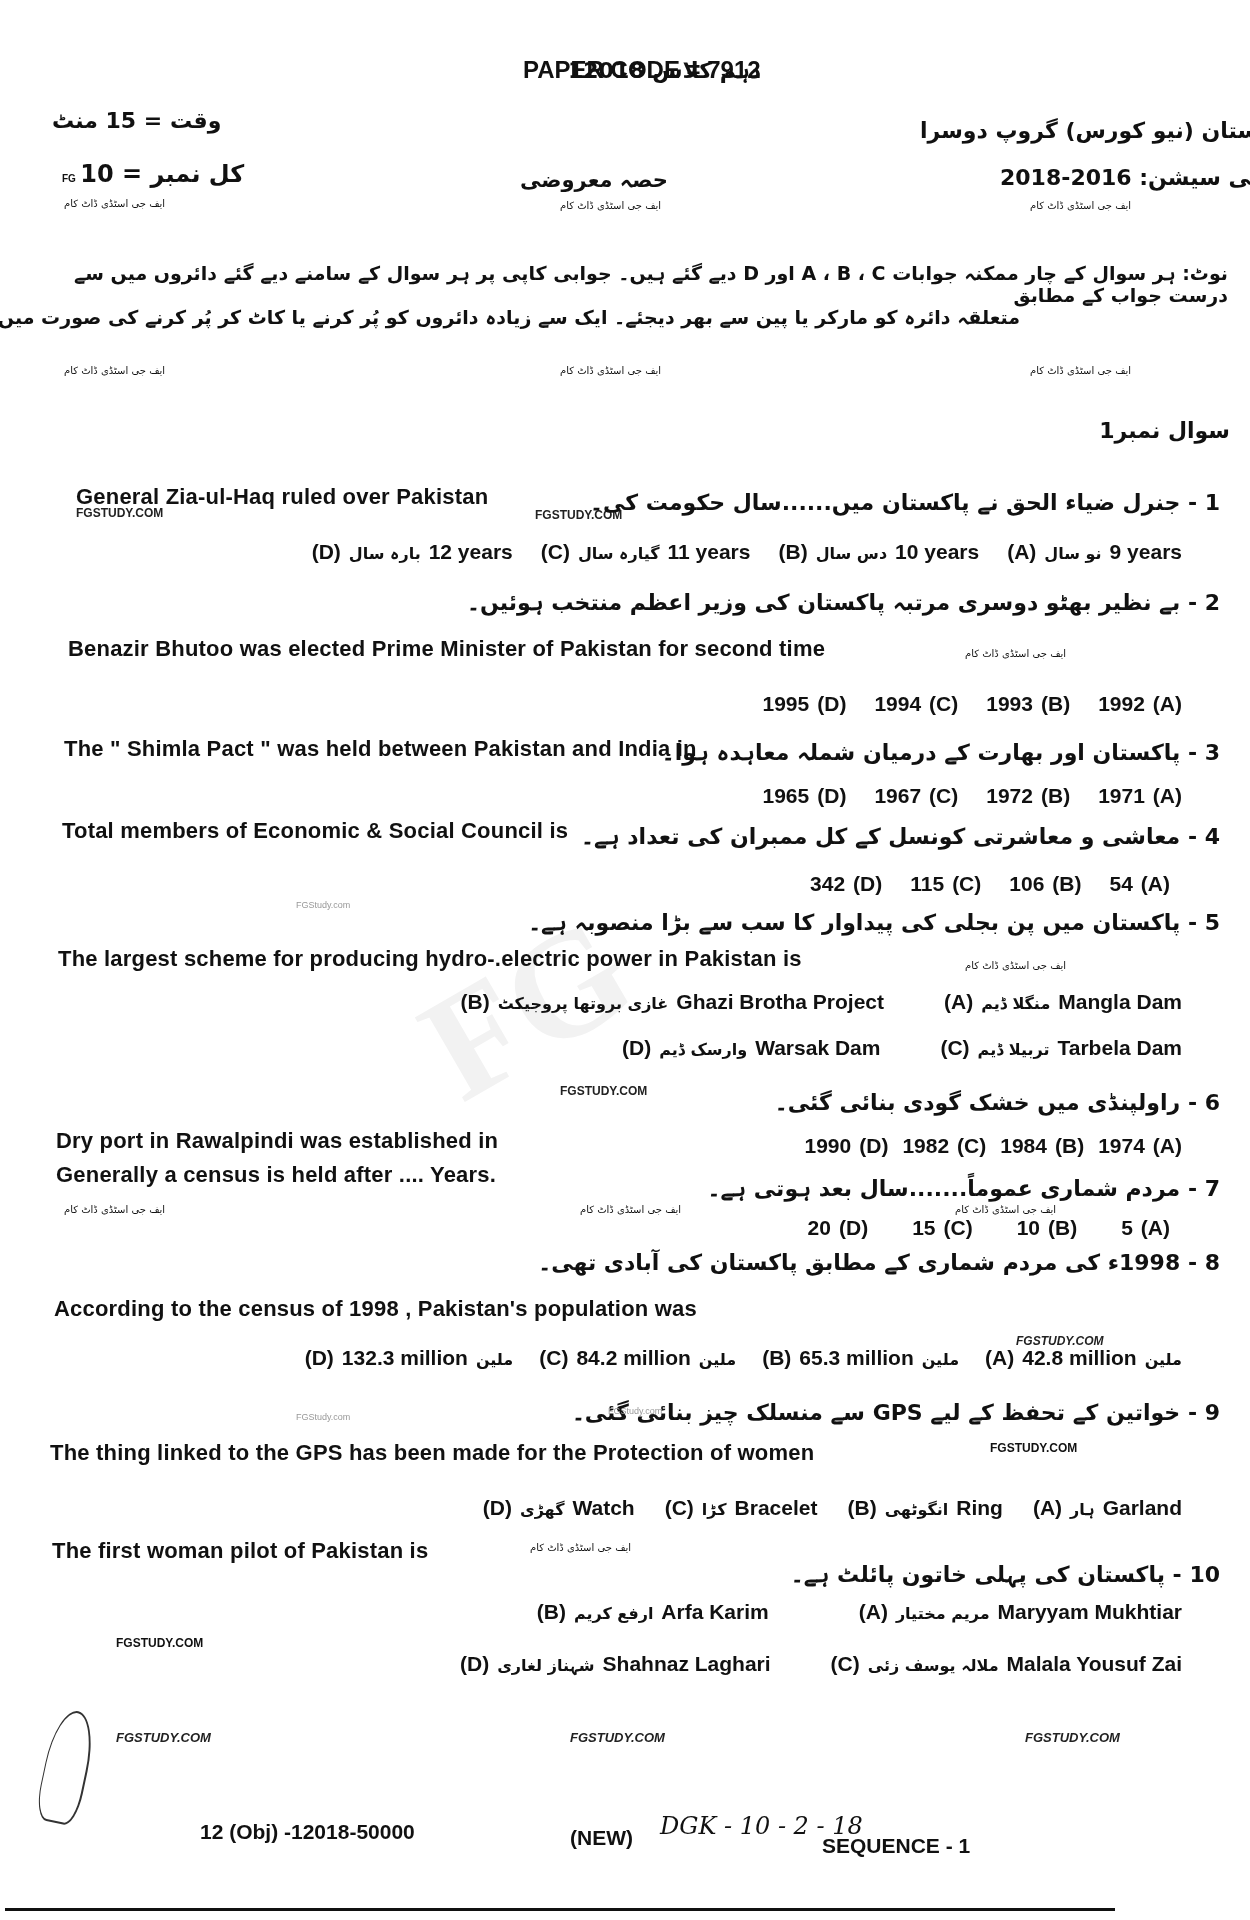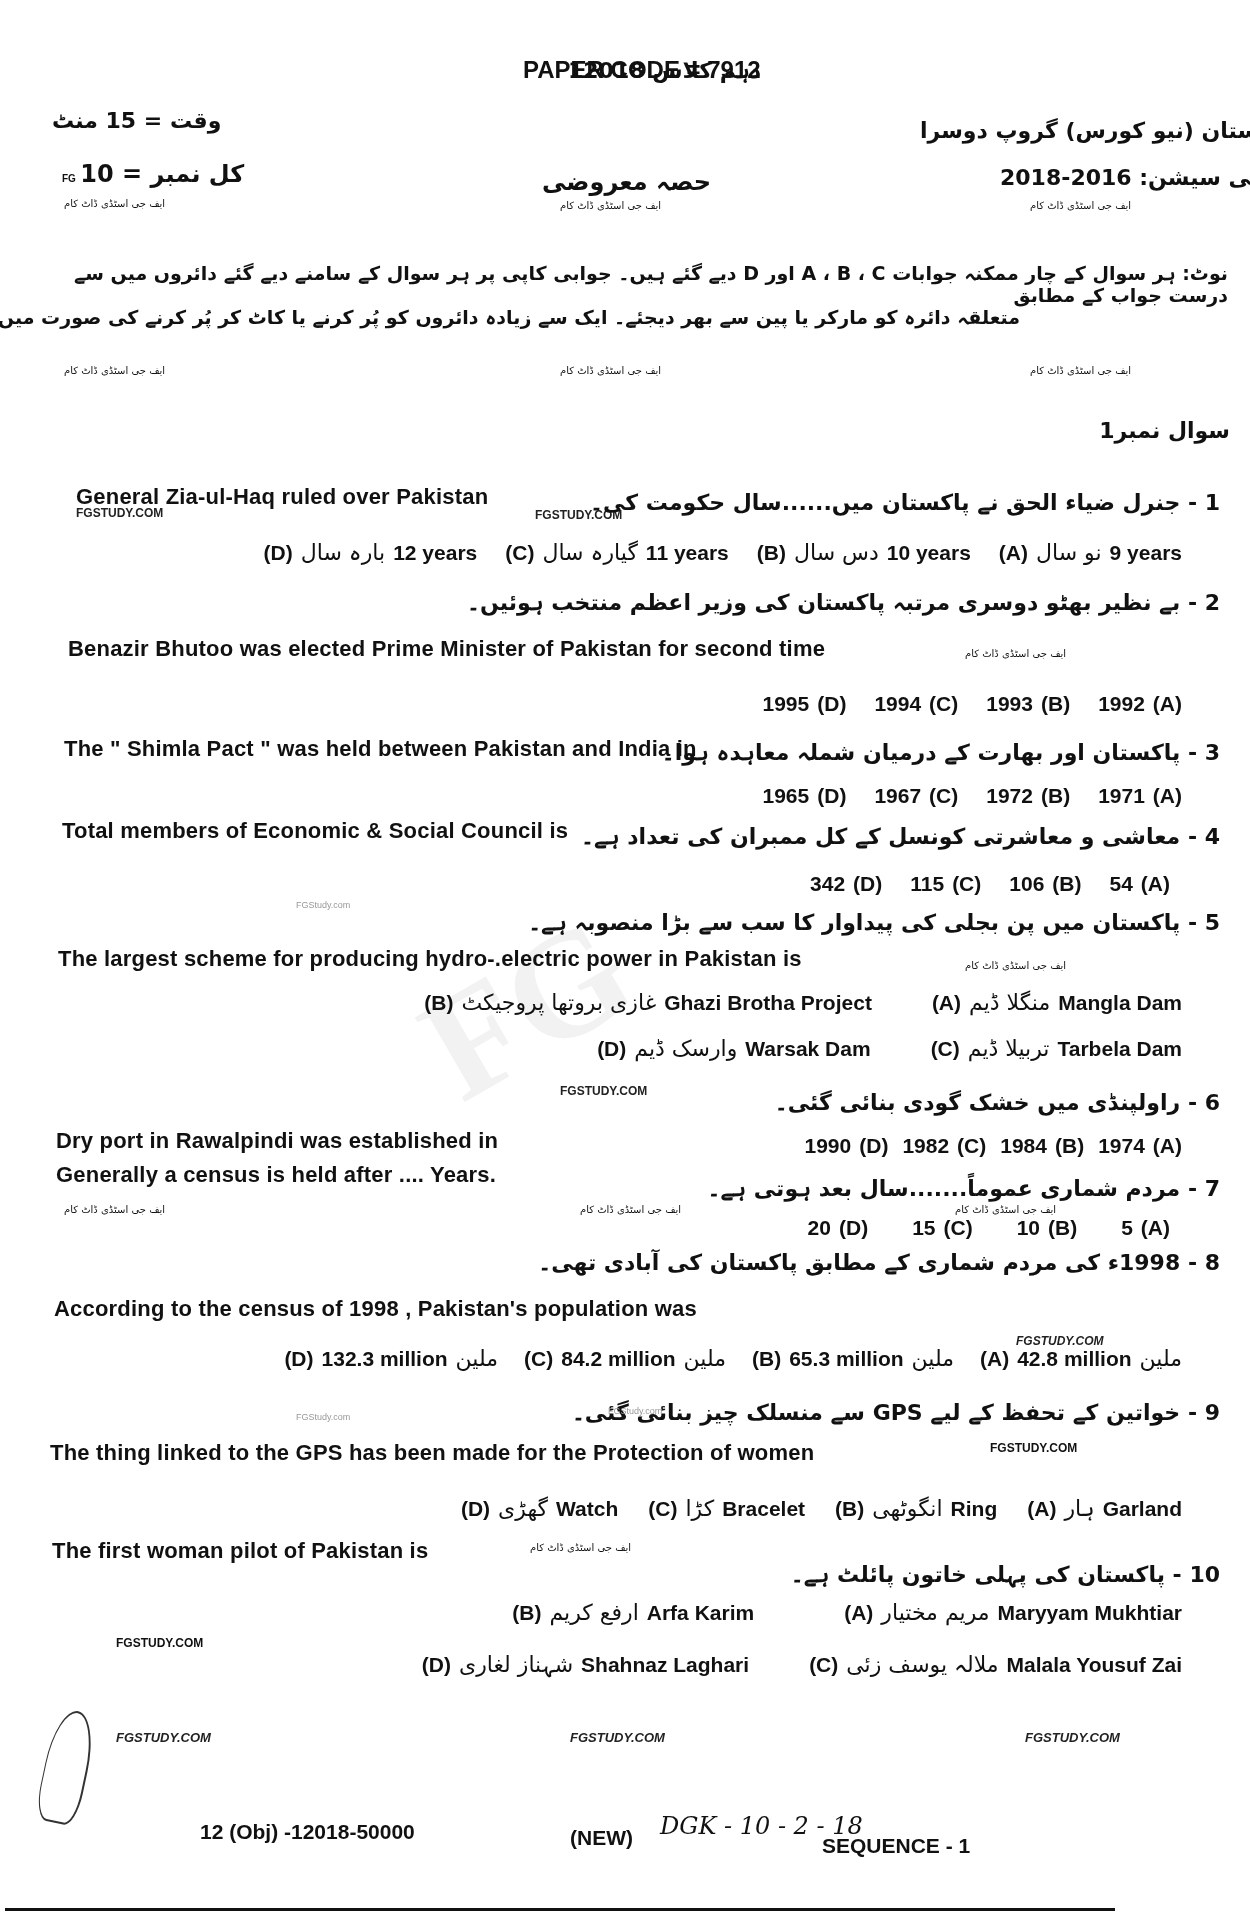--- a/index.html
+++ b/index.html
@@ -10,21 +10,21 @@
   .abs { position: absolute; white-space: nowrap; }
   .bold { font-weight: bold; margin-top: 48px; }
   .urdu { direction: rtl; font-family: "DejaVu Sans", sans-serif; font-weight: bold; }
   .wm { font-size: 9px; color: #999; font-weight: normal; }
   .wm-site { font-size: 13px; font-style: italic; font-weight: bold; color: #222; }
   .q-en { font-size: 22px; font-weight: bold; letter-spacing: 0.2px; }
   .q-ur { font-size: 22px; }
   .opt { font-size: 21px; font-weight: bold; }
   .opts-row { display: flex; gap: 28px; align-items: baseline; }
   .opt-item { display: inline-flex; gap: 8px; align-items: baseline; }
-  .opt-ur { direction: rtl; font-family: "DejaVu Sans", sans-serif; font-weight: normal; font-size: 22px; }
+  .opt-ur { direction: rtl; font-family: "DejaVu Sans", sans-serif; font-weight: bold; font-size: 16px; }
   .bg-watermark {
     position: absolute; left: 440px; top: 860px; width: 420px; height: 300px;
     font-size: 150px; font-weight: bold; color: #f2f2f2; transform: rotate(-30deg);
     font-family: "Liberation Serif", serif; pointer-events: none;
   }
   .signature { position: absolute; left: 45px; top: 1710px; width: 40px; height: 110px;
     border: 2px solid #333; border-radius: 50% 50% 30% 30%; transform: rotate(12deg); border-left-width: 1px; }
   .footer-line { position: absolute; left: 5px; top: 1908px; width: 1110px; height: 3px; background: #111; }
 </style>
 </head>
@@ -35,21 +35,21 @@
 <div class="abs bold" style="left:523px; top:8px; font-size:24px;">PAPER CODE = 7912</div>
 <div class="abs urdu" style="left:568px; top:58px; font-size:22px;">دہم کلاس 12018</div>
 
 <div class="abs urdu" style="left:52px; top:108px; font-size:22px;">وقت = 15 منٹ</div>
 <div class="abs" style="left:62px; top:160px;">
   <span style="font-size:10px; font-weight:bold;">FG</span>
   <span class="urdu" style="font-size:24px;">کل نمبر = 10</span>
 </div>
 <div class="abs urdu" style="left:64px; top:198px; font-size:10px; font-weight:normal;">ایف جی اسٹڈی ڈاٹ کام</div>
 
-<div class="abs urdu" style="left:520px; top:168px; font-size:24px;margin-left:22px;">حصہ معروضی</div>
+<div class="abs urdu" style="left:520px; top:168px; font-size:21px;">حصہ معروضی</div>
 <div class="abs urdu" style="left:560px; top:200px; font-size:10px; font-weight:normal;">ایف جی اسٹڈی ڈاٹ کام</div>
 
 <div class="abs urdu" style="left:920px; top:118px; font-size:22px;">مطالعہ پاکستان (نیو کورس) گروپ دوسرا</div>
 <div class="abs urdu" style="left:1000px; top:165px; font-size:22px;">تعلیمی سیشن: 2016-2018</div>
 <div class="abs urdu" style="left:1030px; top:200px; font-size:10px; font-weight:normal;">ایف جی اسٹڈی ڈاٹ کام</div>
 
 <div class="abs urdu" style="right:22px; top:262px; font-size:19px; width:1200px; text-align:right; white-space:normal;">نوٹ: ہر سوال کے چار ممکنہ جوابات A ، B ، C اور D دیے گئے ہیں۔ جوابی کاپی پر ہر سوال کے سامنے دیے گئے دائروں میں سے درست جواب کے مطابق</div>
 <div class="abs urdu" style="left:260px; top:306px; font-size:19px; width:760px; text-align:center;">متعلقہ دائرہ کو مارکر یا پین سے بھر دیجئے۔ ایک سے زیادہ دائروں کو پُر کرنے یا کاٹ کر پُر کرنے کی صورت میں مذکورہ جواب غلط تصور ہوگا</div>
 
 <div class="abs urdu" style="left:64px; top:365px; font-size:10px; font-weight:normal;">ایف جی اسٹڈی ڈاٹ کام</div>

